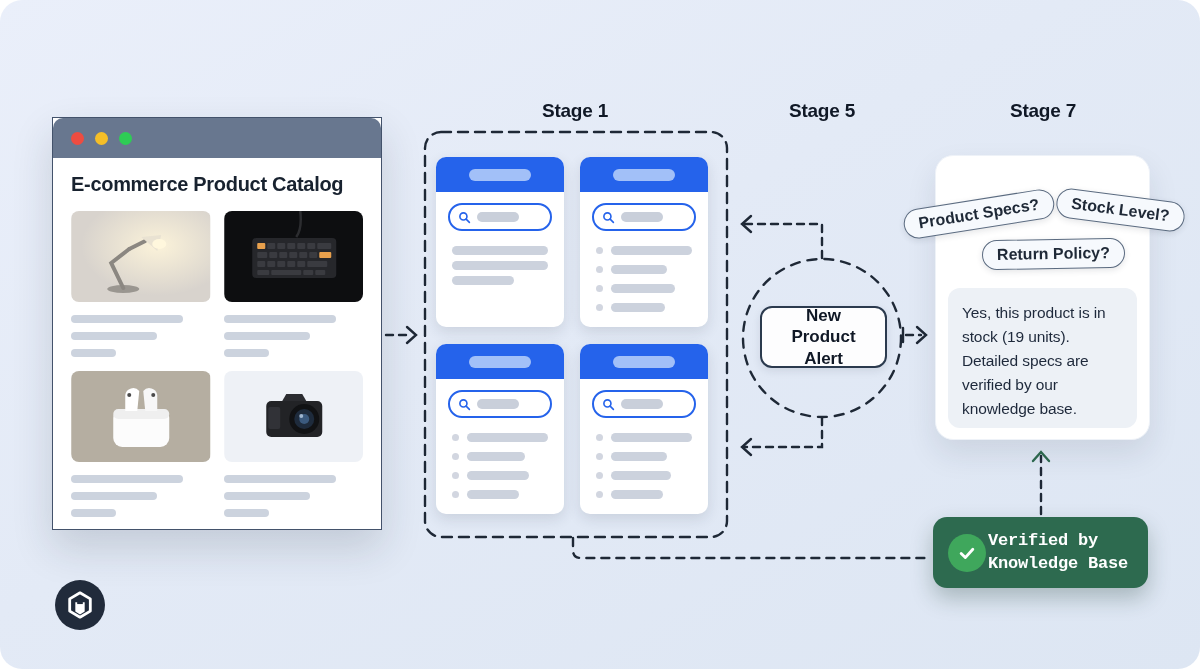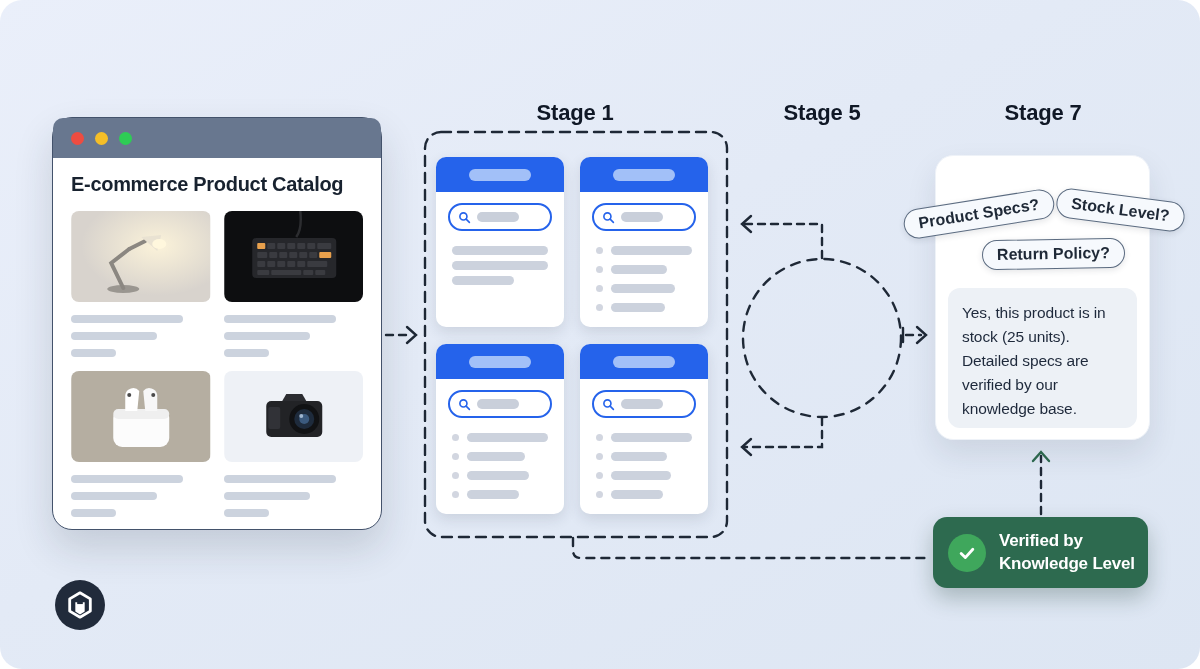--- a/index.html
+++ b/index.html
@@ -1,23 +1,23 @@
 <!DOCTYPE html>
 <html><head>
 <meta charset="utf-8">
 <style>
   html,body{margin:0;padding:0;background:#ffffff;font-family:"Liberation Sans",sans-serif;}
   .canvas{position:relative;width:1200px;height:669px;border-radius:22px;overflow:hidden;
           background:linear-gradient(150deg,#eaeffa 0%,#e3eaf6 45%,#dde6f3 100%);}
   
-  .stage-label{position:absolute;top:100px;font-size:22px;font-weight:700;color:#101826;
+  .stage-label{position:absolute;top:100px;font-size:19px;font-weight:700;color:#101826;
                text-align:center;letter-spacing:-.2px;}
   
   .browser{position:absolute;left:52px;top:117px;width:328px;height:411px;background:#fff;
-           border:1.5px solid #43526b;border-radius:20px;box-shadow:0 18px 38px rgba(30,41,59,.16);}
+           border:1.5px solid #43526b;border-radius:0;box-shadow:0 18px 38px rgba(30,41,59,.16);}
   .browser-bar{height:40px;background:#68778f;border-radius:10px 10px 0 0;display:flex;
                align-items:center;padding-left:18px;gap:11px;}
   .tl-dot{width:13px;height:13px;border-radius:50%;}
   .browser-body{padding:13px 18px 0;}
   .browser-title{font-size:20px;font-weight:700;color:#18222f;margin:2px 0 15px;letter-spacing:-.3px;}
   .product-grid{display:grid;grid-template-columns:1fr 1fr;column-gap:13px;}
   .tile{height:91px;border-radius:8px;overflow:hidden;line-height:0;}
   .tile svg{width:100%;height:100%;display:block;}
   .sk{background:#ccd3de;border-radius:5px;height:8px;}
   .sk-group{margin:13px 0 14px;}
@@ -46,22 +46,22 @@
   .s3-card{position:absolute;left:935px;top:155px;width:215px;height:285px;background:#fff;
            border-radius:18px;box-shadow:0 14px 30px rgba(30,41,59,.10);border:1px solid #eef2f8;box-sizing:border-box;}
   .answer{position:absolute;left:948px;top:288px;width:189px;height:140px;background:#edf1f6;
           border-radius:12px;padding:13px 14px;box-sizing:border-box;font-size:15.5px;color:#1e293b;
           line-height:1.55;letter-spacing:-.1px;}
   .q-pill{position:absolute;white-space:nowrap;background:#f6f9fd;border:1.5px solid #5b6b80;
           border-radius:999px;padding:5px 14px;font-size:16px;font-weight:600;color:#1f2937;
           box-shadow:0 2px 6px rgba(30,41,59,.12);}
   
   .badge{position:absolute;left:933px;top:517px;width:215px;height:71px;background:#2d6a4f;
-         border-radius:14px;display:flex;align-items:center;gap:13px;padding-left:15px;
-         box-sizing:border-box;box-shadow:0 10px 22px rgba(26,58,45,.28);}
+         border-radius:14px;display:flex;align-items:center;gap:2px;padding-left:15px;
+         box-sizing:border-box;box-shadow:0 10px 22px rgba(26,58,45,.28);font-family:Liberation Mono, monospace;}
   .badge-check{width:38px;height:38px;border-radius:50%;background:#3fa75c;display:flex;
                align-items:center;justify-content:center;flex:0 0 auto;}
   .badge-text{color:#fff;font-size:17px;font-weight:700;line-height:1.3;letter-spacing:-.2px;}
   
   .logo{position:absolute;left:55px;top:580px;width:50px;height:50px;border-radius:50%;
         background:#212b3b;display:flex;align-items:center;justify-content:center;}
   
   .overlay{position:absolute;inset:0;pointer-events:none;}
 </style>
 </head>
@@ -317,36 +317,37 @@
           <span class="bullet"></span>
           <div class="line9" style="width:60px;"></div>
         </div>
       <div class="brow">
           <span class="bullet"></span>
           <div class="line9" style="width:52px;"></div>
         </div>
     </div>
   </div>
 
+  <div class="alert-box">New Product Alert</div>
 
   <div class="s3-card"></div>
-  <div class="answer">Yes, this product is in stock (25 units). Detailed specs are verified by our knowledge base.</div>
+  <div class="answer">Yes, this product is in stock (19 units). Detailed specs are verified by our knowledge base.</div>
   <div class="q-pill" style="left:903px;top:199px;transform:rotate(-9deg);">Product Specs?</div>
   <div class="q-pill" style="left:1056px;top:195px;transform:rotate(7.5deg);">Stock Level?</div>
   <div class="q-pill" style="left:982px;top:239px;transform:rotate(-1deg);">Return Policy?</div>
 
   <div class="badge">
     <div class="badge-check">
       <svg width="20" height="20" viewBox="0 0 24 24">
           <path d="M5 12.5 L10 17.5 L19 7.5" fill="none" stroke="#ffffff" stroke-width="3.4" stroke-linecap="round" stroke-linejoin="round"></path>
         </svg>
     </div>
     <div class="badge-text">
       <div>Verified by</div>
-      <div>Knowledge Level</div>
+      <div>Knowledge Base</div>
     </div>
   </div>
 
   <div class="logo">
     <svg width="30" height="30" viewBox="0 0 32 32">
       <path d="M16 3 L27 9.5 V22.5 L16 29 L5 22.5 V9.5 Z" fill="none" stroke="#ffffff" stroke-width="3" stroke-linejoin="round"></path>
       <path d="M11 13 H21 V23 L16 26 L11 23 Z" fill="#ffffff"></path>
       <rect x="13" y="8" width="6" height="7" fill="#212b3b"></rect>
     </svg>
   </div>

